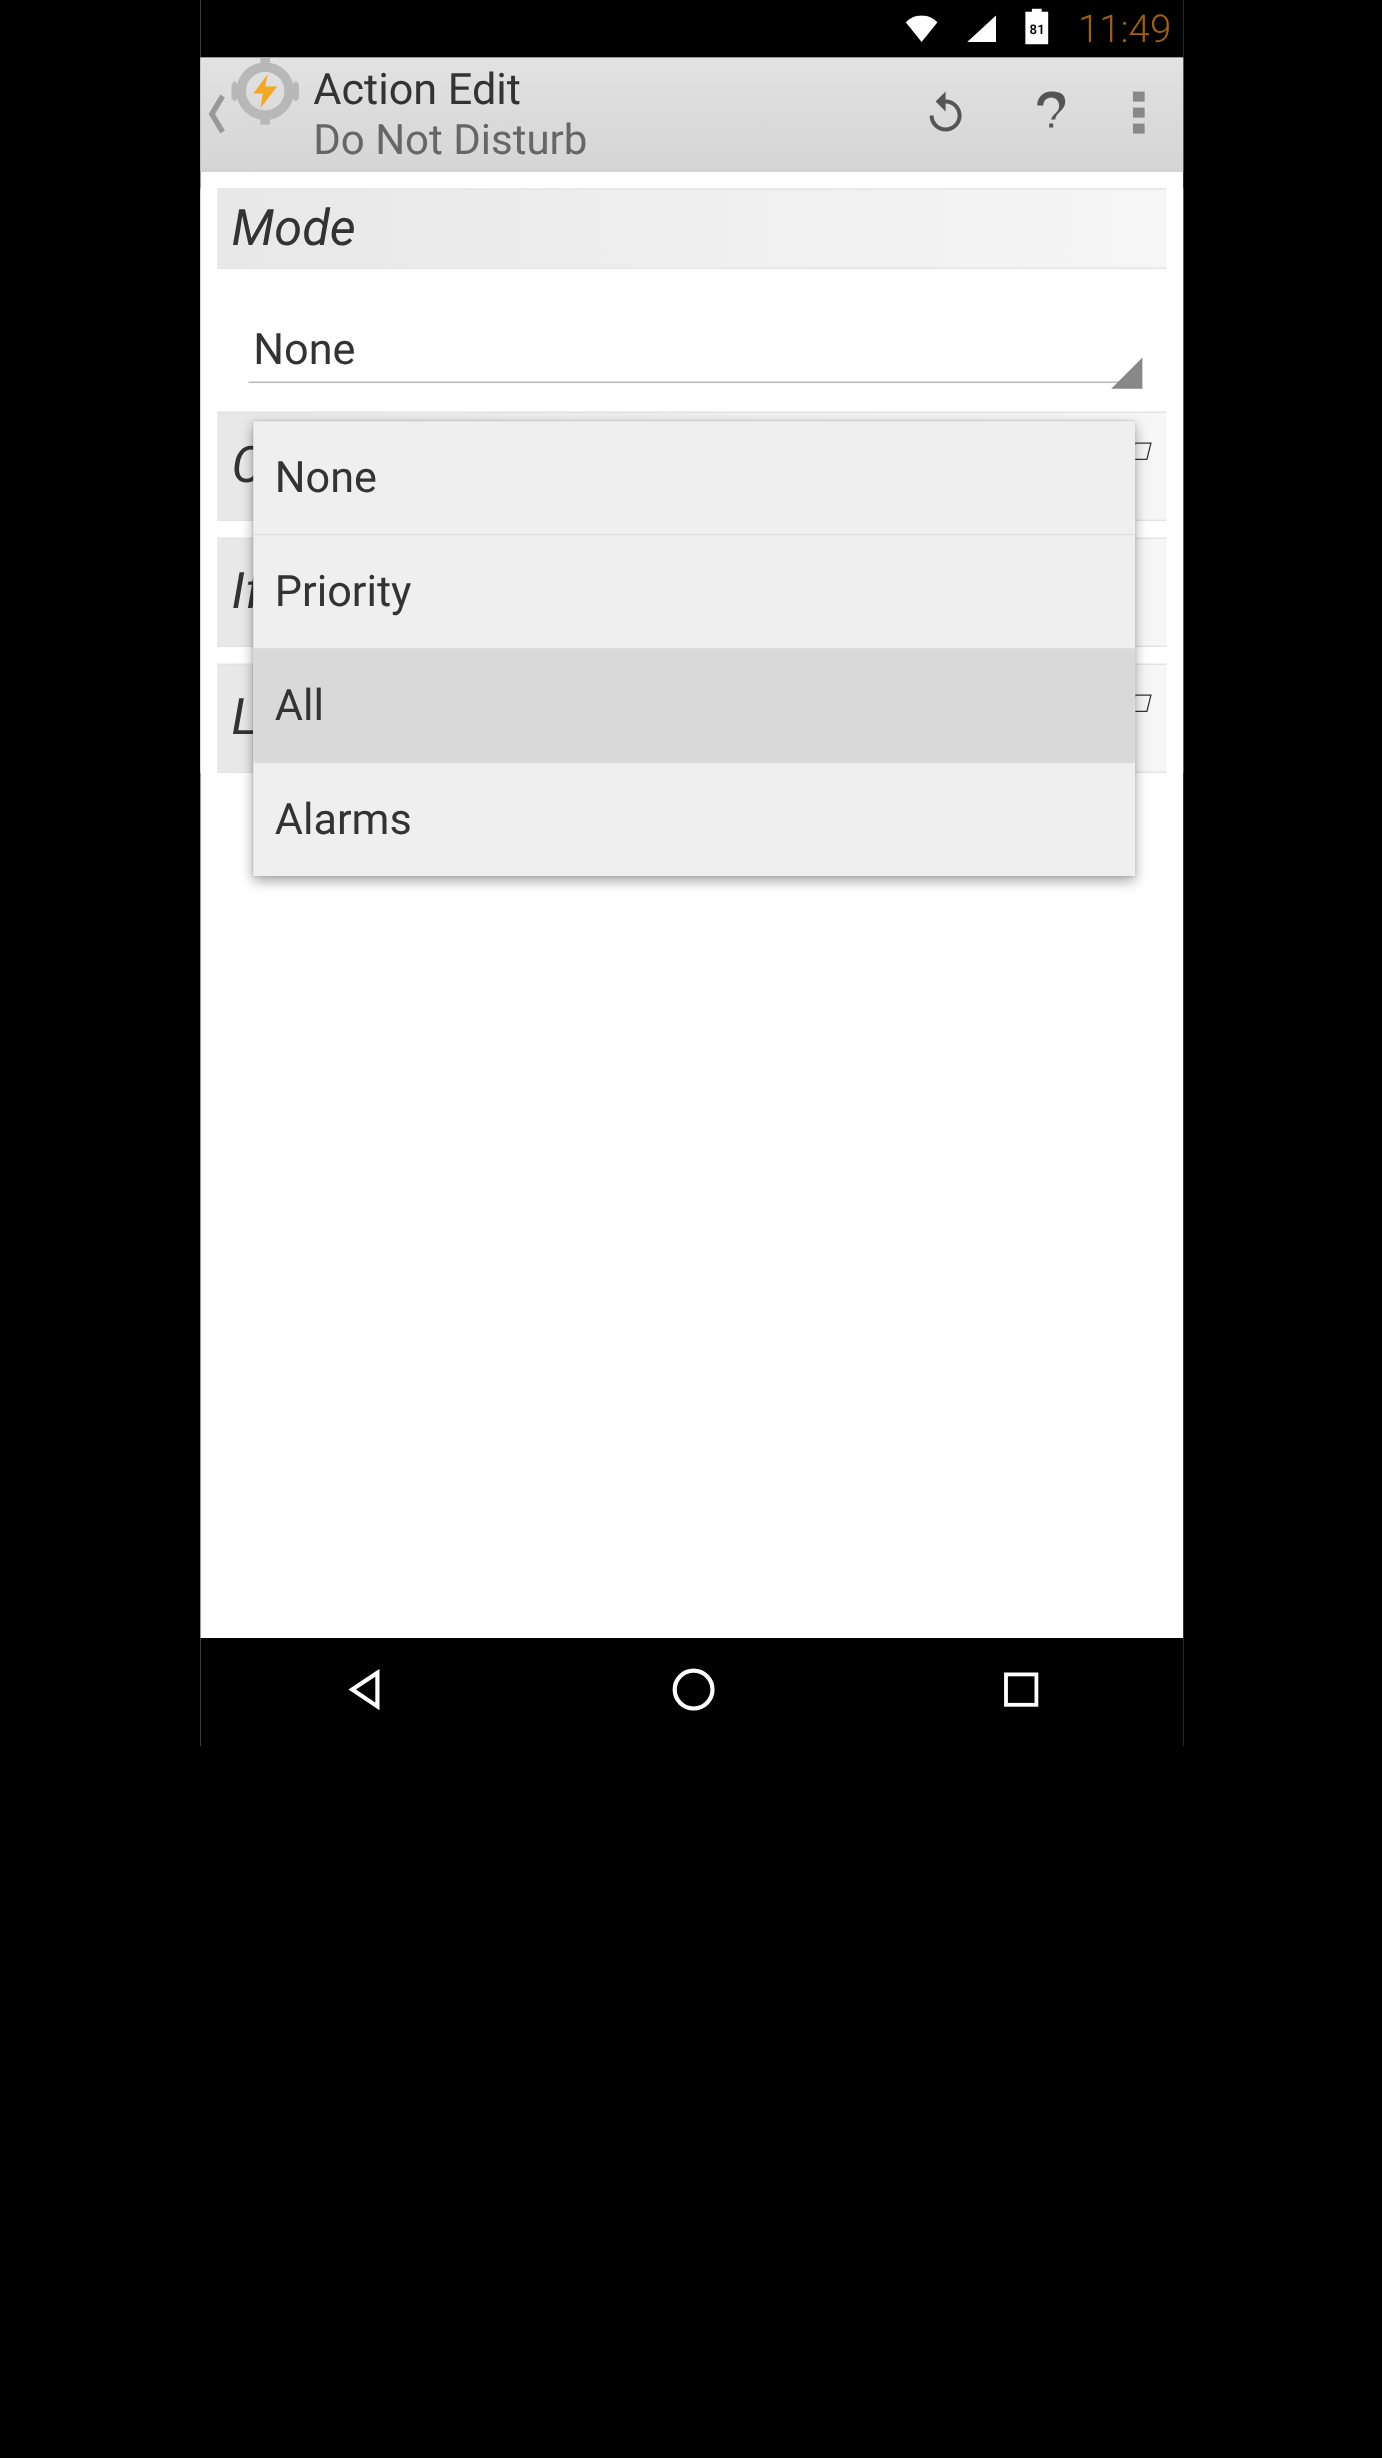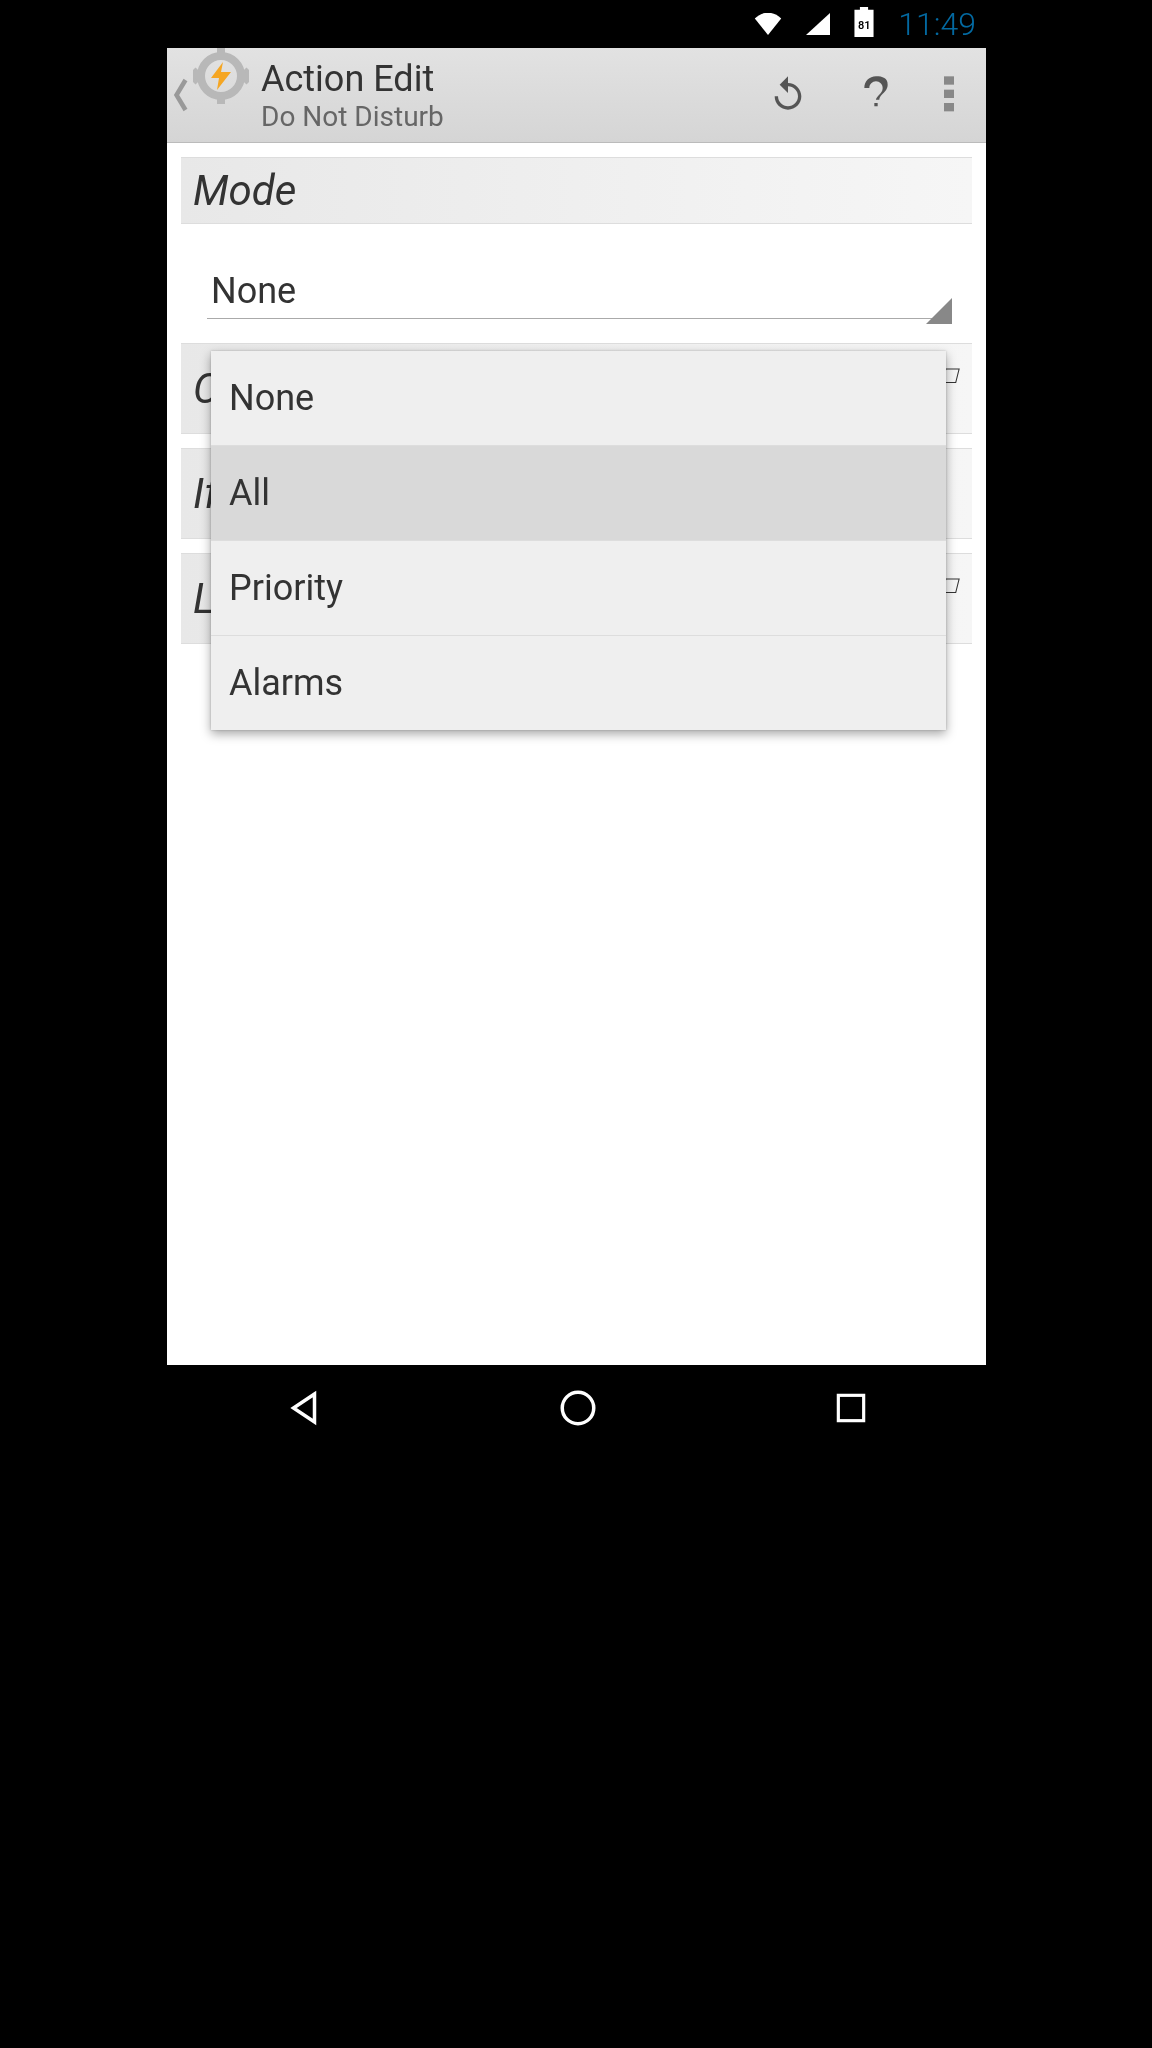--- a/index.html
+++ b/index.html
@@ -1,31 +1,31 @@
 <!DOCTYPE html>
 <html><head>
 <meta charset="utf-8">
 <style>
   * { margin: 0; padding: 0; box-sizing: border-box; }
   html, body { width: 1152px; height: 2048px; background: #000; font-family: Roboto, Arial, sans-serif; overflow: hidden; }
   .device-frame { position: absolute; top: 0; left: 167px; width: 819px; height: 1455px; background: #fff; }
   .status-bar { height: 48px; background: #000; display: flex; justify-content: flex-end; align-items: center; padding-right: 10px; gap: 24px; }
   .status-bar .wifi-icon, .status-bar .signal-icon, .status-bar .battery-icon { color: #fff; }
-  .status-bar .time { color: #0369a1; font-size: 32px; font-weight: 300; }
+  .status-bar .time { color: #a16207; font-size: 32px; font-weight: 300; }
   .wifi-icon svg, .signal-icon svg, .battery-icon svg { display: block; }
   .battery-wrap { position: relative; }
   .battery-num { position: absolute; top: 50%; left: 50%; transform: translate(-50%, -42%); font-size: 11px; font-weight: 600; color: #000; }
   .app-bar { height: 95px; background: linear-gradient(to bottom, #e2e2e2, #d5d5d5); display: flex; border-bottom: 1px solid #bbb; }
   .back-chevron { width: 24px; display: flex; align-items: center; justify-content: center; color: #888; font-size: 36px; padding-left: 4px; }
   .app-logo { width: 56px; height: 56px; position: relative; margin-left: 2px; margin-right: 12px; }
   .gear { position: absolute; inset: 0; }
   .bolt { position: absolute; inset: 0; display: flex; align-items: center; justify-content: center; }
   .titles { flex: 1; display: flex; flex-direction: column; justify-content: center; }
   .titles .title { font-size: 36px; color: #333; font-weight: 400; }
-  .titles .subtitle { font-size: 28px; color: #666; font-weight: 400; }
+  .titles .subtitle { font-size: 35px; color: #666; font-weight: 400; }
   .ab-actions { display: flex; align-items: center; gap: 48px; padding-right: 32px; }
   .ab-actions .action { color: #555; }
   .content { position: relative; background: #fff; }
   .section-header { margin: 14px 14px 0 14px; padding: 8px 12px; background: linear-gradient(to right, #e8e8e8, #f6f6f6); border-top: 1px solid #ddd; border-bottom: 1px solid #ddd; font-size: 42px; font-style: italic; color: #333; }
   .spinner-row { padding: 40px 40px 10px 40px; position: relative; }
   .spinner { font-size: 36px; color: #333; padding: 6px 4px; border-bottom: 1px solid #aaa; position: relative; }
   .spinner .caret { position: absolute; right: -6px; bottom: -6px; width: 0; height: 0; border-left: 26px solid transparent; border-bottom: 26px solid #888; }
   .hidden-row { margin: 14px 14px 0 14px; padding: 20px 12px; background: linear-gradient(to right, #e8e8e8, #f6f6f6); border-top: 1px solid #ddd; border-bottom: 1px solid #ddd; font-size: 42px; font-style: italic; color: #333; }
   .dropdown-popup { position: absolute; left: 44px; right: 40px; top: 194px; background: #efefef; box-shadow: 0 4px 10px rgba(0,0,0,0.35), 0 0 2px rgba(0,0,0,0.2); }
   .dd-item { font-size: 36px; color: #333; padding: 26px 18px; border-bottom: 1px solid #ddd; }
@@ -129,22 +129,22 @@
       <span class="behind-check">☐</span>
     </div>
     <div class="hidden-row">If</div>
     <div class="hidden-row">
       <span>L</span>
       <span class="behind-check">☐</span>
     </div>
 
     <div class="dropdown-popup">
       <div class="dd-item">None</div>
+      <div class="dd-item">Priority</div>
       <div class="dd-item highlight">All</div>
-      <div class="dd-item">Priority</div>
       <div class="dd-item">Alarms</div>
     </div>
   </div>
 
   <div class="nav-bar">
     <span class="nav-btn">
       <svg width="42" height="42" viewBox="0 0 24 24">
           <path fill="none" stroke="#fff" stroke-width="2" d="M18 4 L6 12 L18 20 Z"></path>
         </svg>
     </span>

